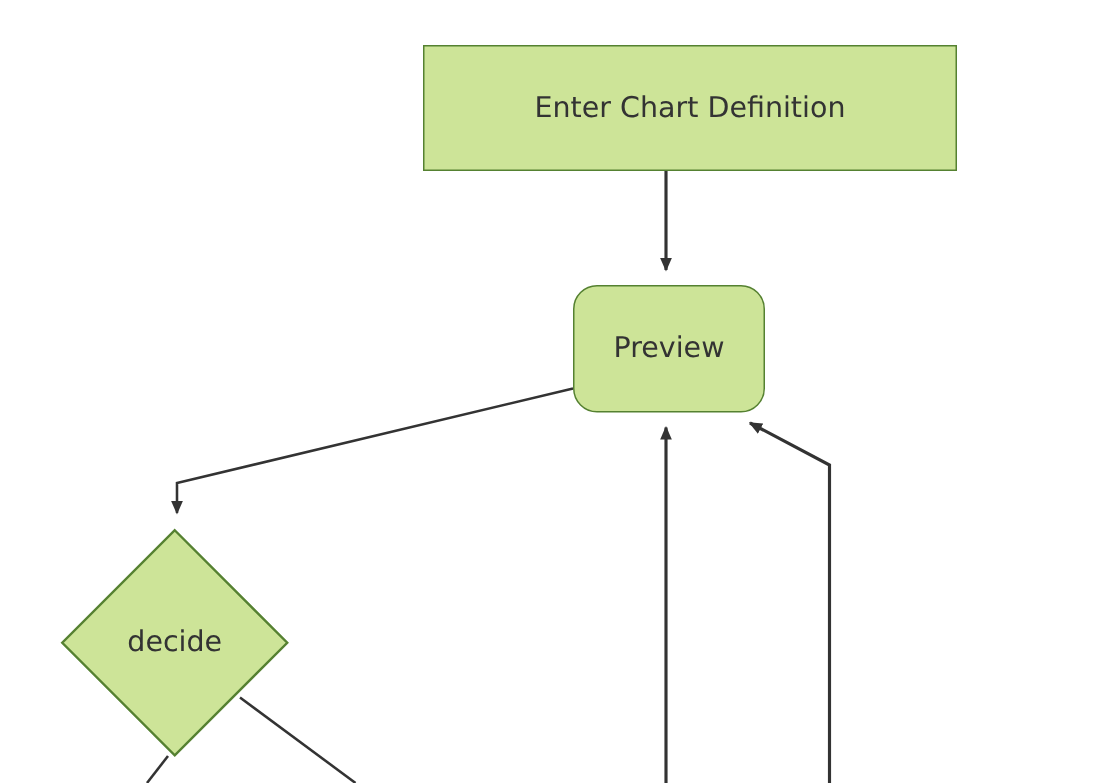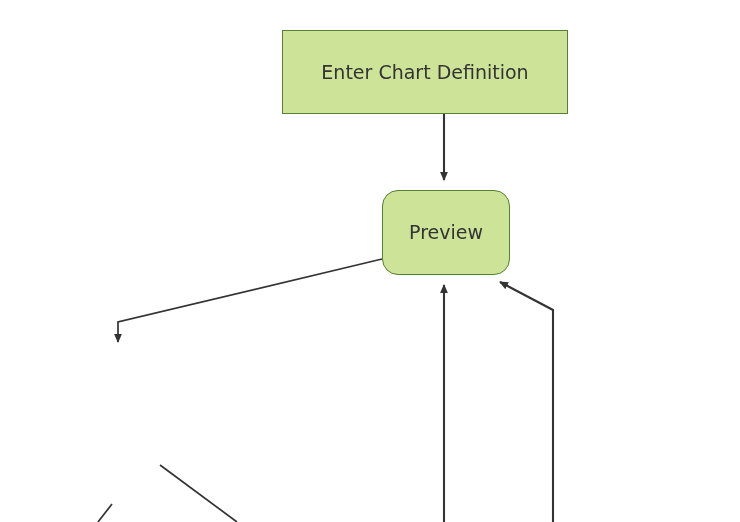--- a/index.html
+++ b/index.html
@@ -76,22 +76,28 @@
 
     <path d="M112,504 L98,522" fill="none" stroke="#333333" stroke-width="1.7"></path>
 
     <path d="M160,465 L237,522" fill="none" stroke="#333333" stroke-width="1.7"></path>
 
     <path d="M444,522 L444,285" fill="none" stroke="#333333" stroke-width="2.1" marker-end="url(#arrow)"></path>
 
     <path d="M553,522 L553,310 L500,282" fill="none" stroke="#333333" stroke-width="2.1" marker-end="url(#arrow)"></path>
   </svg>
 
-  <div class="node node-rect" style="left:282px; top:30px; width:286px; height:84px;justify-content:center;">
+  <div class="node node-rect" style="left:282px; top:30px; width:356px; height:84px;justify-content:center;">
     <span>Enter Chart Definition</span>
   </div>
 
   <div class="node node-rounded" style="left:382px; top:190px; width:128px; height:85px;">
     <span>Preview</span>
   </div>
 
+  <div class="node node-diamond" style="left:40px; top:352px; width:153px; height:153px;">
+    <svg class="diamond-shape" width="153" height="153" viewBox="0 0 153 153" xmlns="http://www.w3.org/2000/svg">
+      <polygon points="76.5,1.5 151.5,76.5 76.5,151.5 1.5,76.5" fill="#cde498" stroke="#558131" stroke-width="1.6"></polygon>
+    </svg>
+    <span class="diamond-label">decide</span>
+  </div>
 
 </div>
 
 </body></html>

